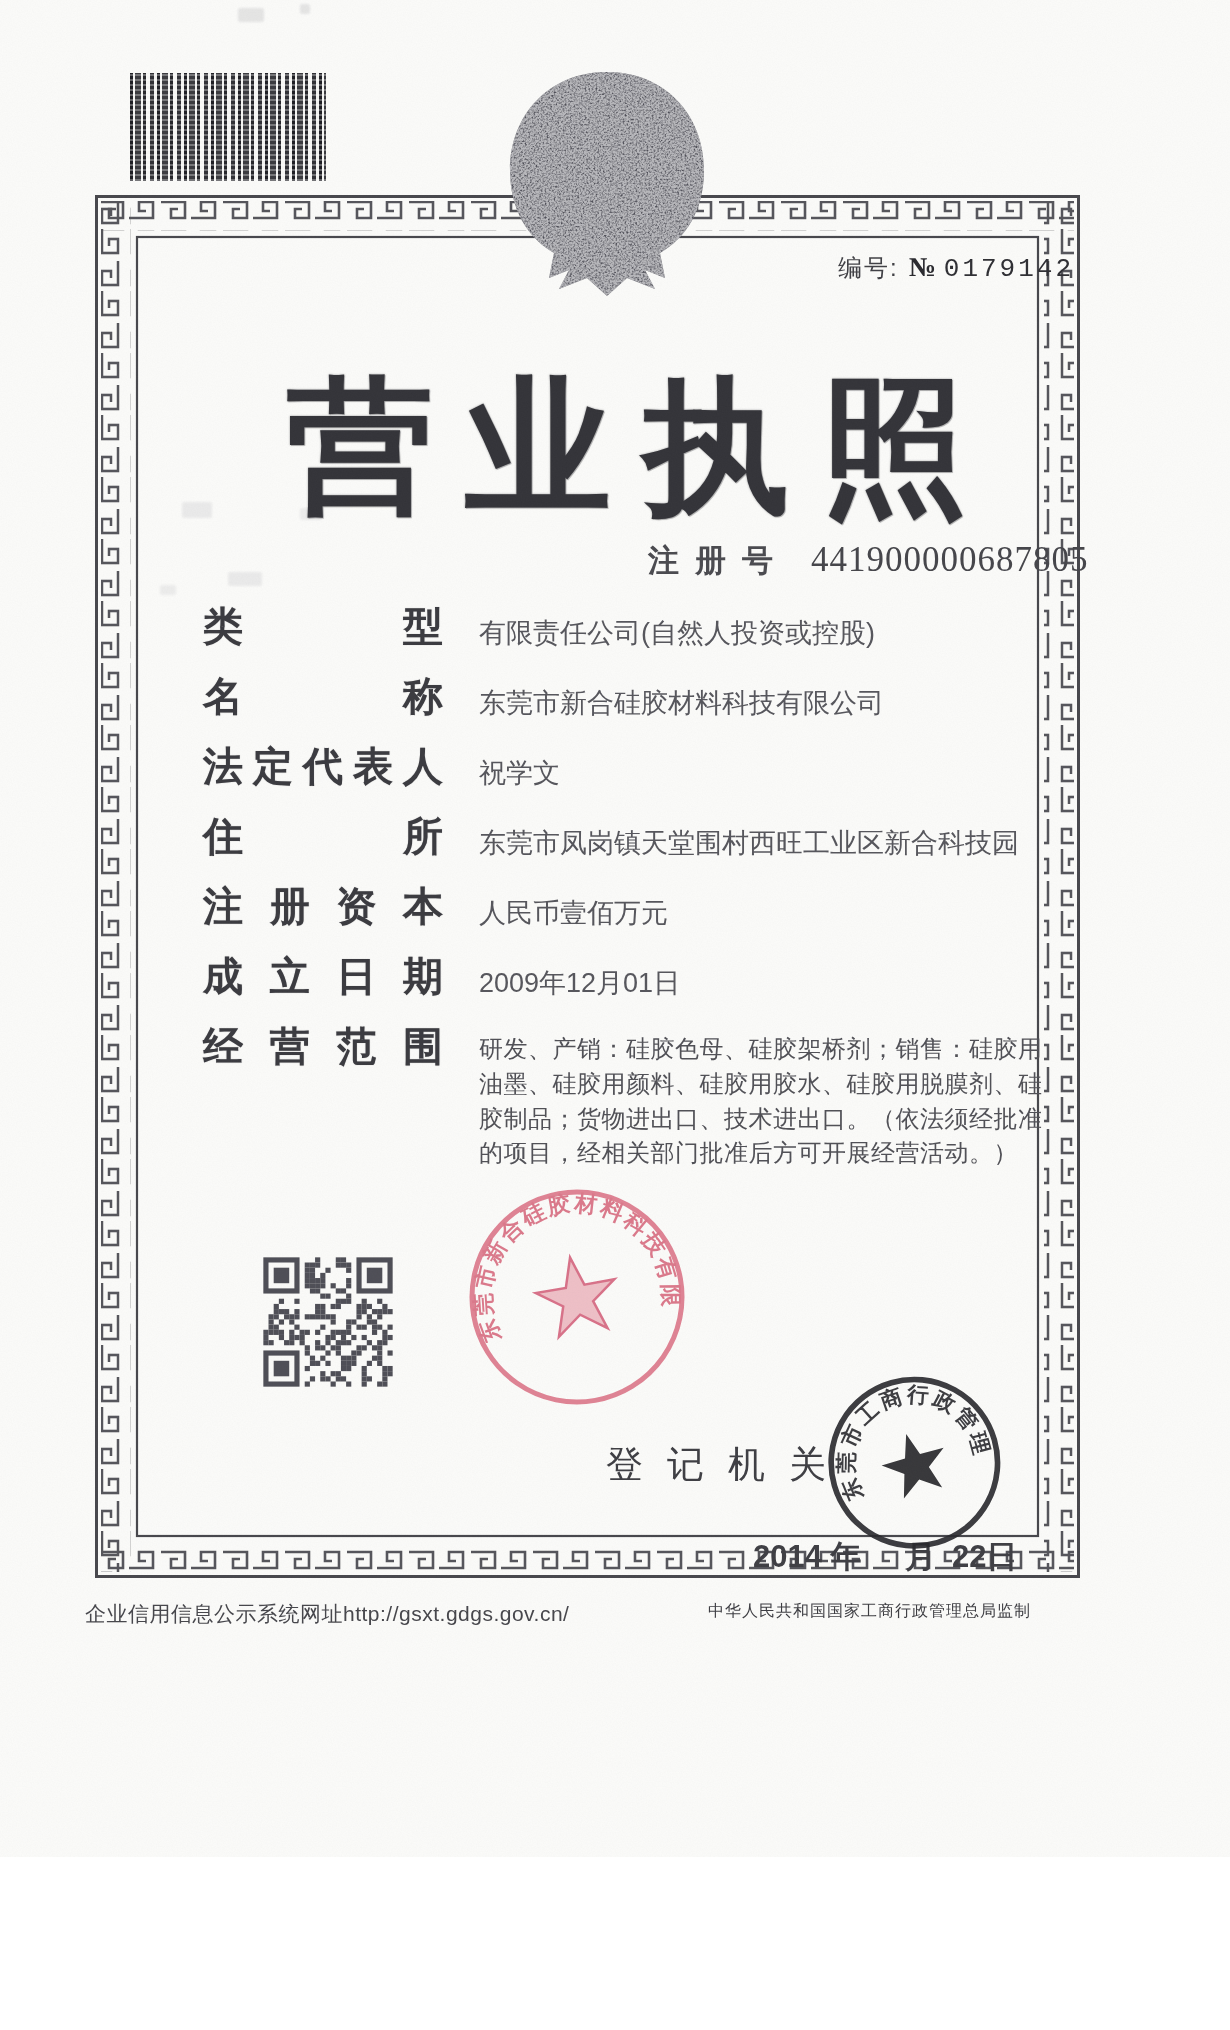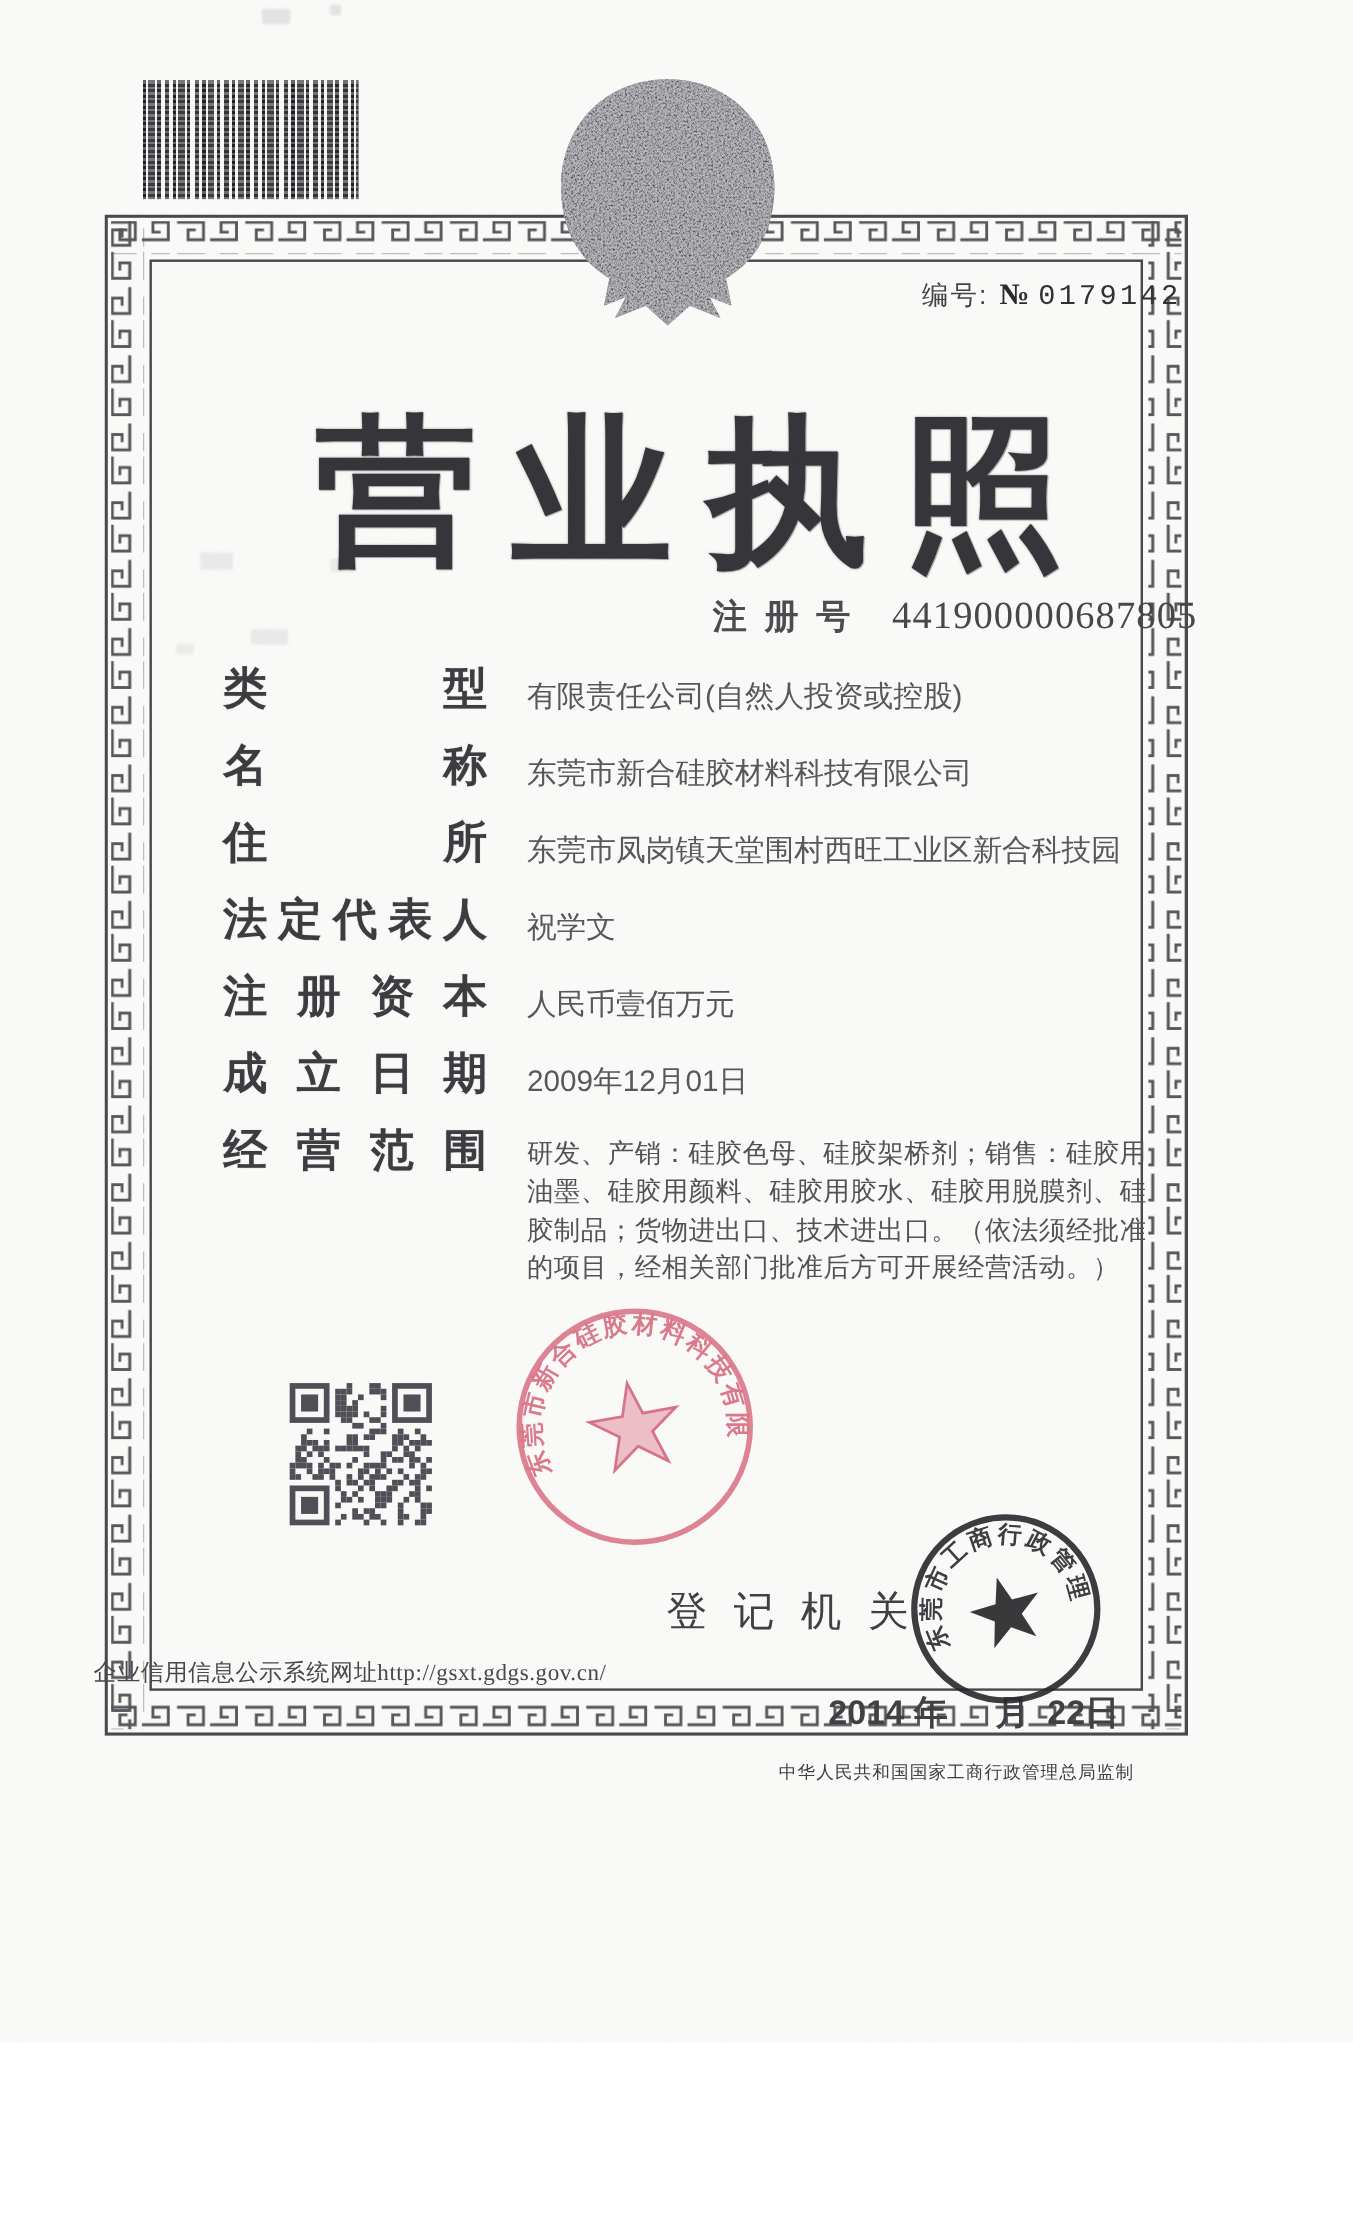--- a/index.html
+++ b/index.html
@@ -55,21 +55,21 @@
   
   .qr{position:absolute;left:253px;top:1247px;width:150px;height:150px;z-index:7;}
   
   .red-seal{position:absolute;left:458px;top:1178px;width:238px;height:238px;z-index:9;transform:rotate(-10deg);opacity:.88;}
   .black-seal{position:absolute;left:820px;top:1368px;width:190px;height:190px;z-index:9;transform:rotate(-16deg);opacity:.9;}
   
   .registrar{position:absolute;left:606px;top:1440px;font-size:37px;letter-spacing:24px;font-weight:400;color:#3e3e43;z-index:7;white-space:nowrap;}
   .date-part{position:absolute;top:1536px;font-size:31px;color:#3e3e43;font-weight:600;z-index:7;white-space:nowrap;}
   .date-y{left:753px;} .date-m{left:905px;} .date-d{left:952px;}
   
-  .footer-left{position:absolute;left:85px;top:1506px;font-size:21px;color:#46464b;z-index:7;letter-spacing:.5px;font-family:Liberation Serif, serif;}
+  .footer-left{position:absolute;left:85px;top:1600px;font-size:21px;color:#46464b;z-index:7;letter-spacing:.5px;}
   .footer-right{position:absolute;left:708px;top:1601px;font-size:16px;color:#3c3c41;font-weight:400;z-index:7;letter-spacing:1px;}
   
   .smudge{position:absolute;background:#9a9aa0;opacity:.22;filter:blur(1.2px);border-radius:2px;z-index:4;}
   .sm1{left:238px;top:8px;width:26px;height:14px;}
   .sm2{left:300px;top:4px;width:10px;height:10px;}
   .sm3{left:182px;top:502px;width:30px;height:16px;opacity:.16;}
   .sm4{left:300px;top:508px;width:22px;height:12px;opacity:.15;}
   .sm5{left:228px;top:572px;width:34px;height:14px;opacity:.16;}
   .sm6{left:160px;top:585px;width:16px;height:10px;opacity:.14;}
 </style>
@@ -125,27 +125,27 @@
       <div class="field-label">类型</div>
       <div class="field-value">有限责任公司(自然人投资或控股)</div>
     </div>
 
     <div class="field-row">
       <div class="field-label">名称</div>
       <div class="field-value">东莞市新合硅胶材料科技有限公司</div>
     </div>
 
     <div class="field-row">
+      <div class="field-label">法定代表人</div>
+      <div class="field-value">祝学文</div>
+    </div>
+
+    <div class="field-row">
       <div class="field-label">住所</div>
       <div class="field-value">东莞市凤岗镇天堂围村西旺工业区新合科技园</div>
-    </div>
-
-    <div class="field-row">
-      <div class="field-label">法定代表人</div>
-      <div class="field-value">祝学文</div>
     </div>
 
     <div class="field-row">
       <div class="field-label">注册资本</div>
       <div class="field-value">人民币壹佰万元</div>
     </div>
 
     <div class="field-row">
       <div class="field-label">成立日期</div>
       <div class="field-value">2009年12月01日</div>

